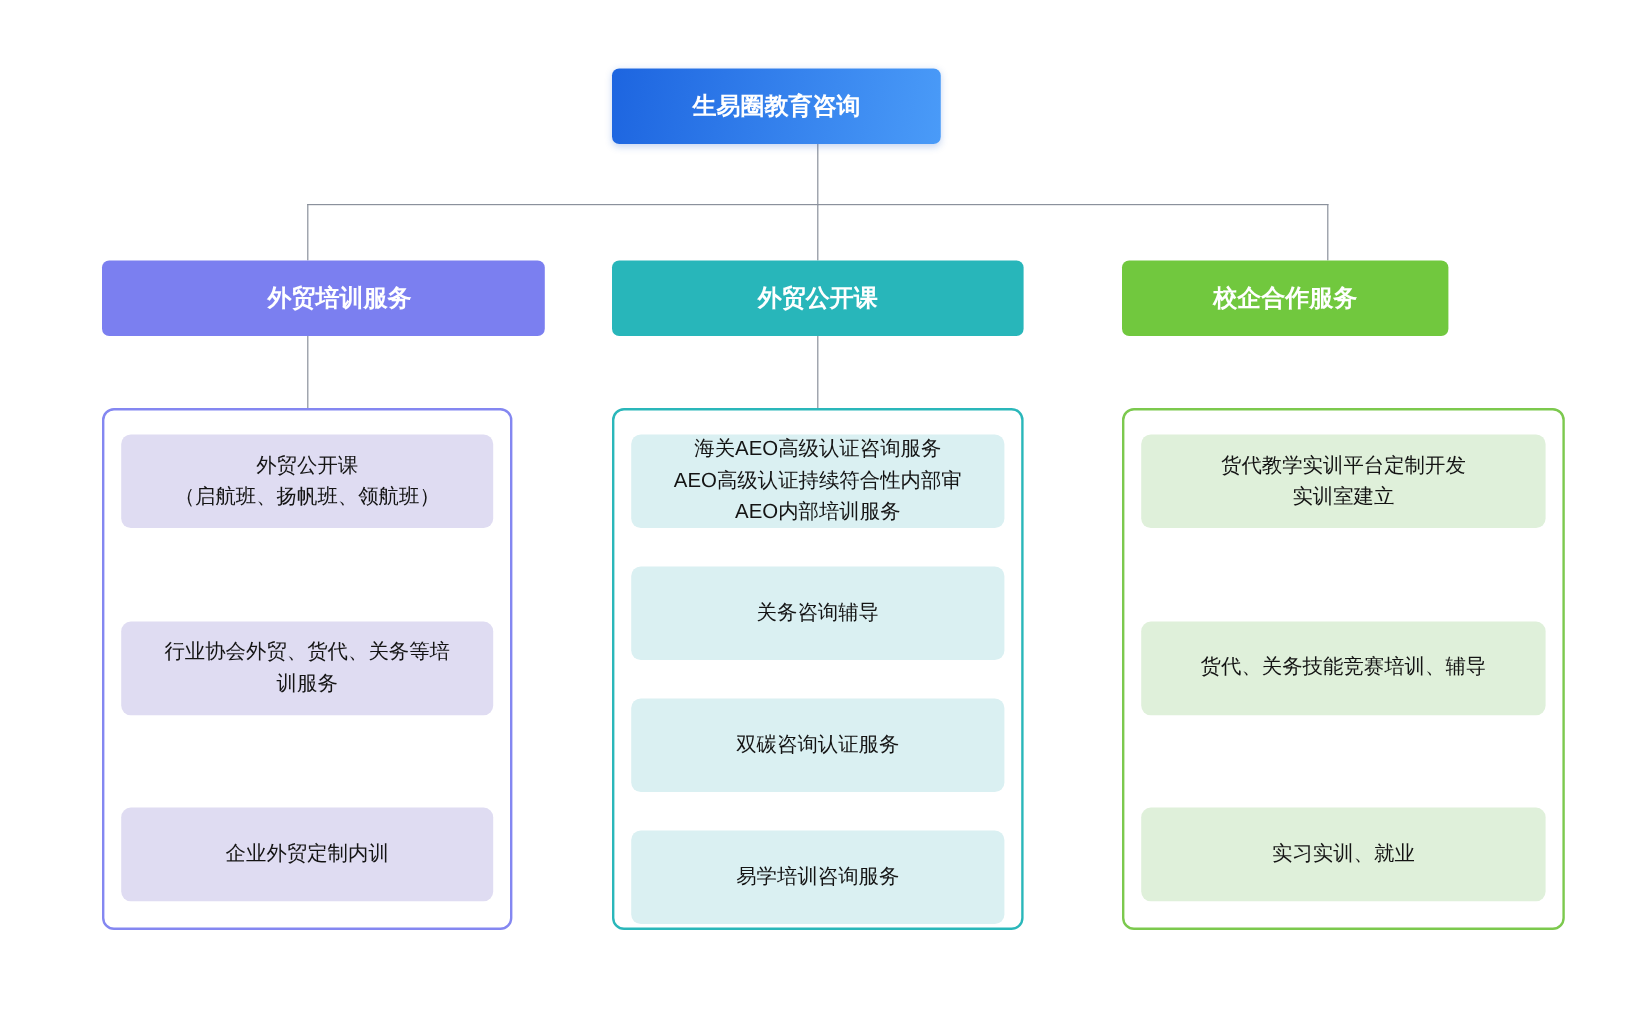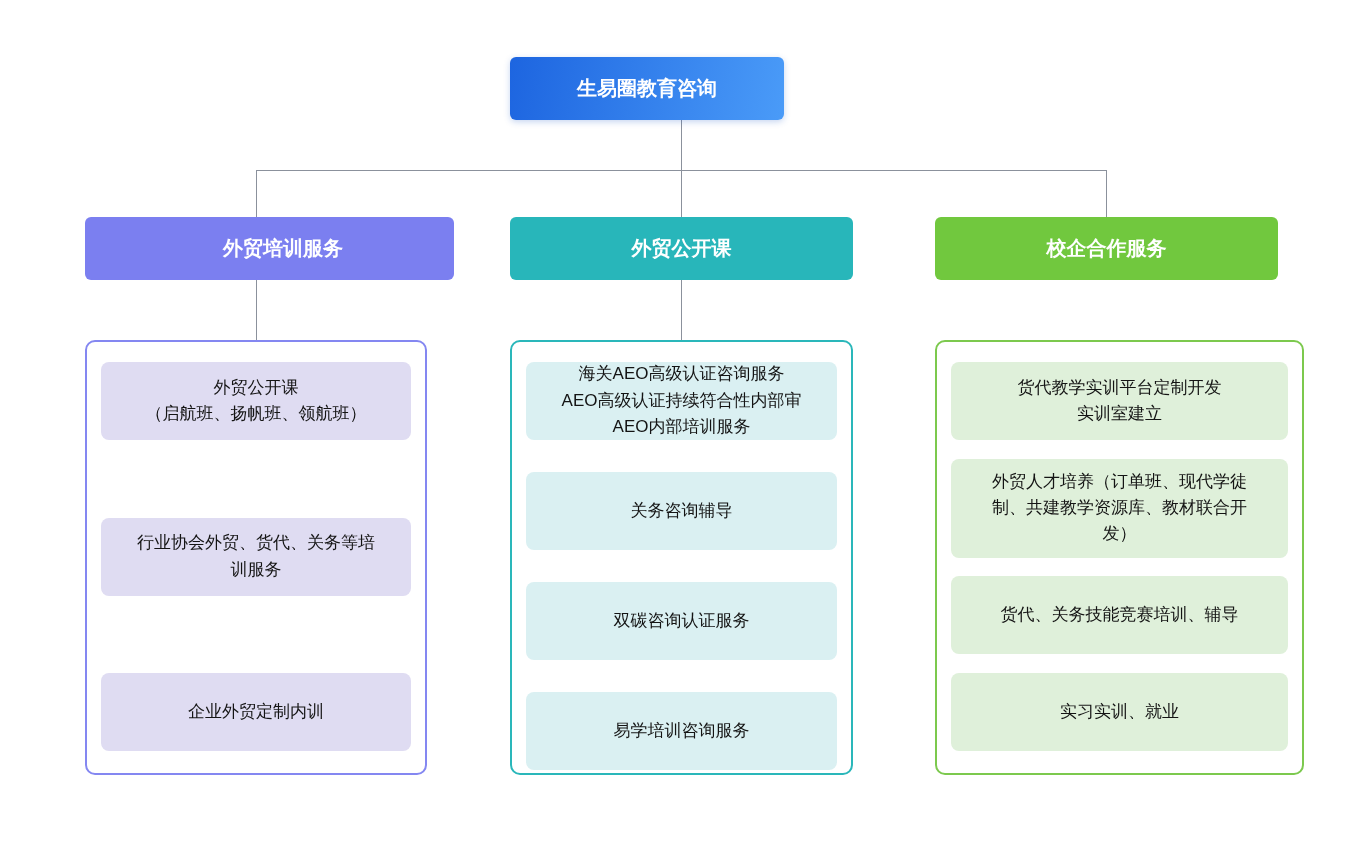--- a/index.html
+++ b/index.html
@@ -35,21 +35,21 @@
   
   .branch-header {
     position: absolute;
     top: 217px; height: 63px;
     border-radius: 6px;
     display: flex; align-items: center; justify-content: center;
     color: #ffffff; font-weight: bold; font-size: 20px;
   }
   .bh-1 { left: 85px;  width: 342px; background: #7b7ff0; padding-left: 27px; }
   .bh-2 { left: 510px; width: 343px; background: #28b6ba; }
-  .bh-3 { left: 935px; width: 343px; background: #71c83e; }
+  .bh-3 { left: 935px; width: 272px; background: #71c83e; }
 
   
   .panel {
     position: absolute;
     top: 340px; height: 435px;
     background: #ffffff;
     border: 2px solid;
     border-radius: 10px;
     box-sizing: border-box;
     display: flex; flex-direction: column;
@@ -115,18 +115,17 @@
 AEO高级认证持续符合性内部审
 AEO内部培训服务</div>
     <div class="item">关务咨询辅导</div>
     <div class="item">双碳咨询认证服务</div>
     <div class="item">易学培训咨询服务</div>
   </div>
 
   <div class="panel pn-3">
     <div class="item">货代教学实训平台定制开发
 实训室建立</div>
-    <div class="item">外贸人才培养（订单班、现代学徒制、共建教学资源库、教材联合开发）</div>
     <div class="item">货代、关务技能竞赛培训、辅导</div>
     <div class="item">实习实训、就业</div>
   </div>
 
 </div>
 
 </body></html>

